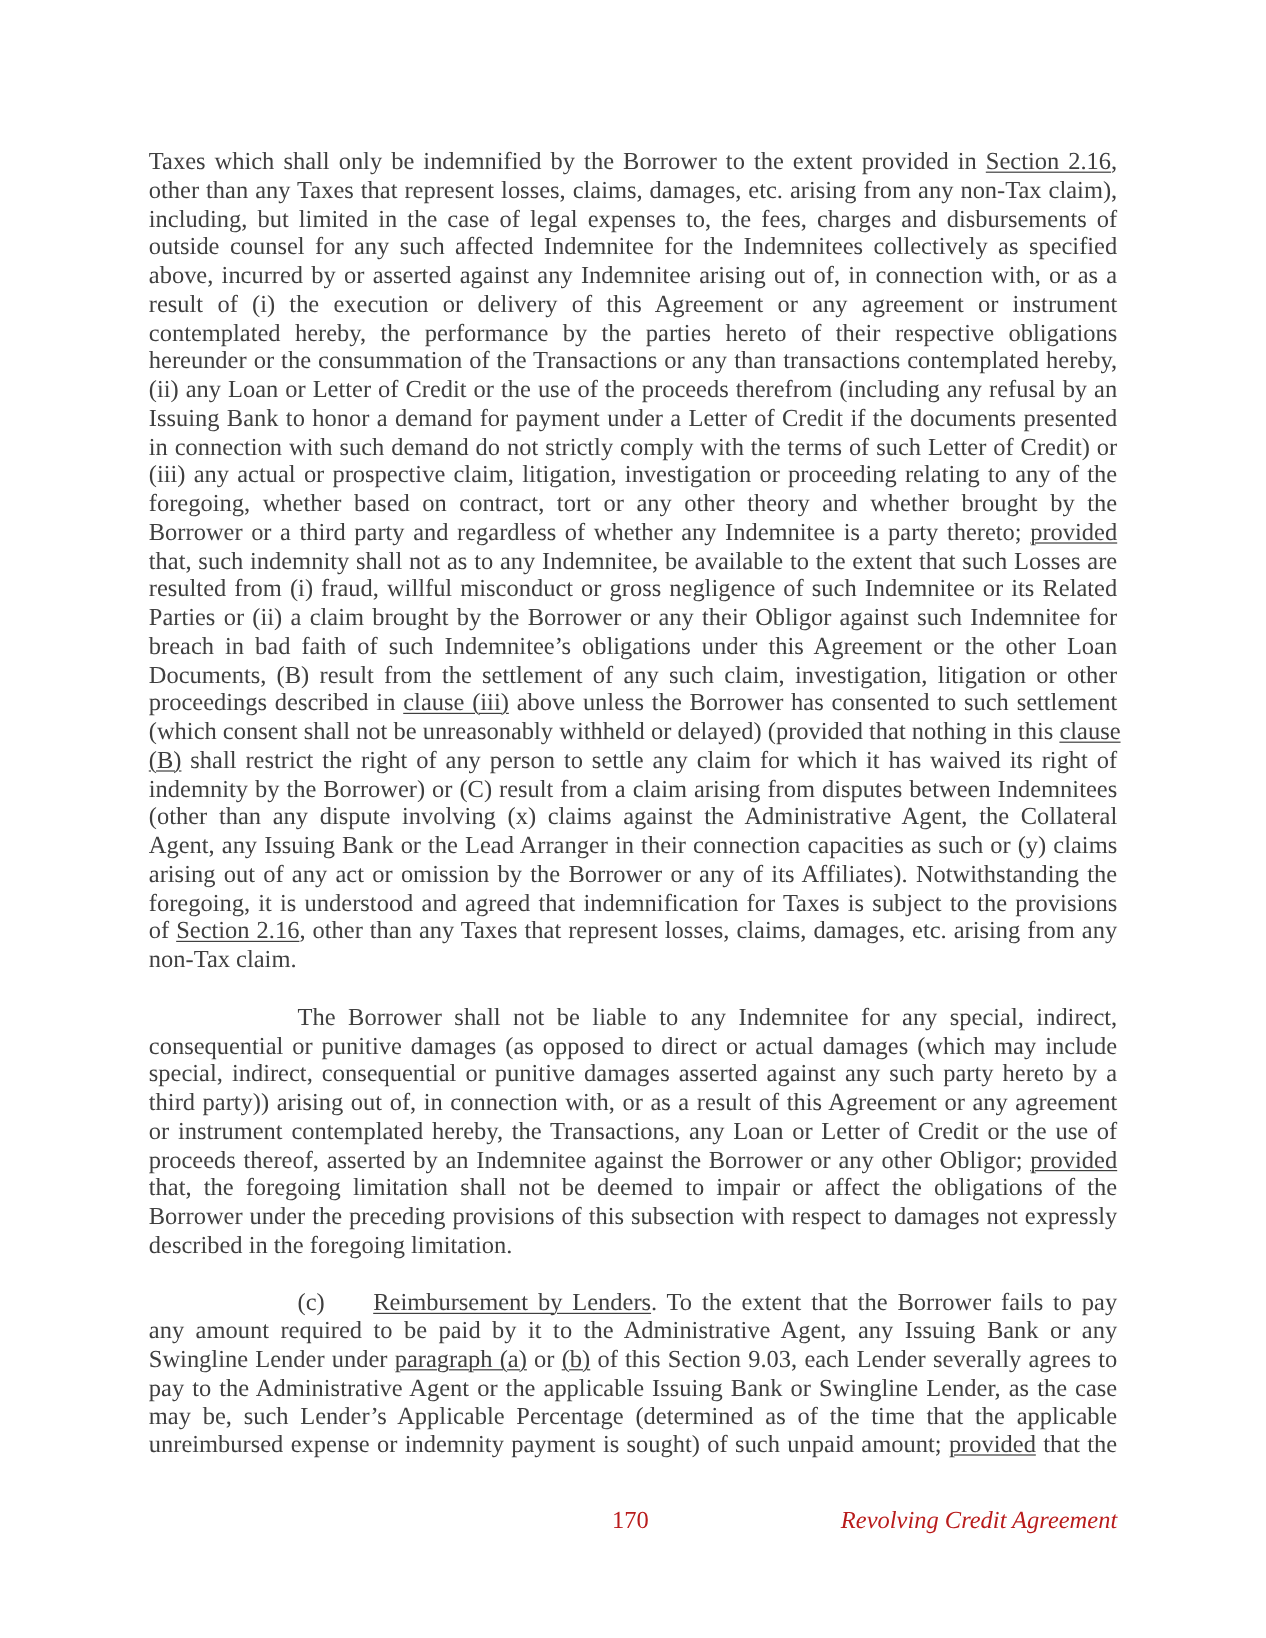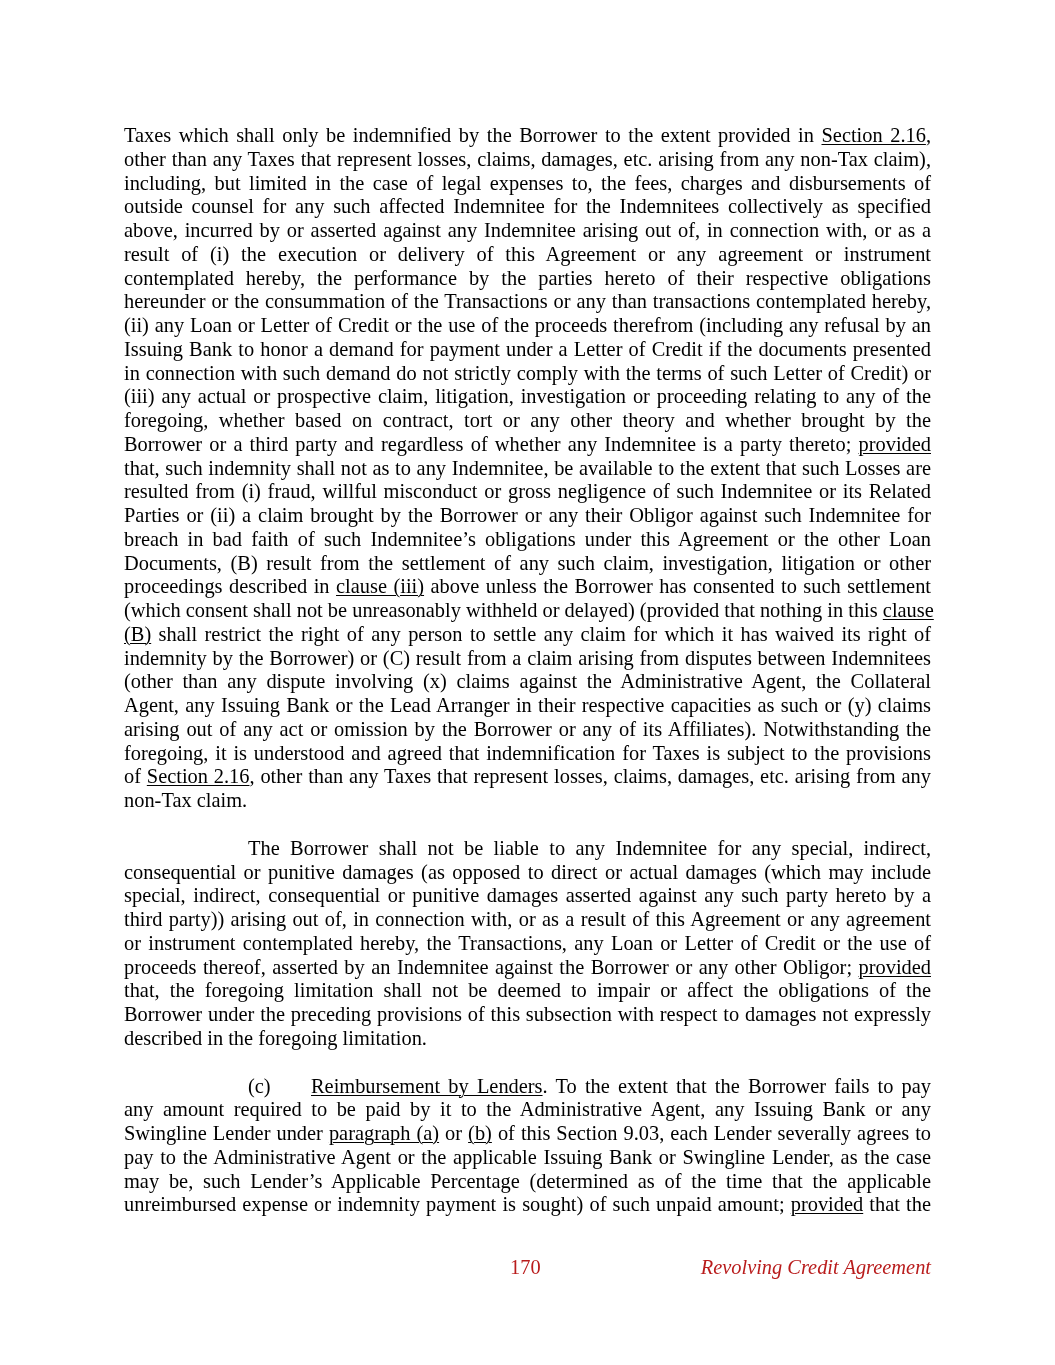--- a/index.html
+++ b/index.html
@@ -1,20 +1,20 @@
 <!DOCTYPE html>
 <html><head>
   <meta charset="utf-8">
   <style>
     html, body { margin: 0; padding: 0; background: #ffffff; }
     body { width: 1055px; height: 1365px; position: relative; overflow: hidden; }
     .page {
       position: absolute; left: 124px; top: 124px; width: 807px;
       font-family: "Liberation Serif", serif;
-      font-size: 20.4px; color: #000000;
+      font-size: 20.4px; color: #404040;
     }
     .para { margin: 0; }
     .line {
       display: block; height: 23.75px; line-height: 23.75px;
       white-space: nowrap; text-align: justify; text-align-last: justify;
       overflow: visible;
     }
     .line.last { text-align-last: left; }
     .gap { height: 24px; }
     .u { text-decoration: underline; text-underline-offset: 2px; text-decoration-thickness: 1px; }
@@ -50,21 +50,21 @@
         <span class="line"><span>that, such indemnity shall not as to any Indemnitee, be available to the extent that such Losses are</span></span>
         <span class="line"><span>resulted from (i) fraud, willful misconduct or gross negligence of such Indemnitee or its Related</span></span>
         <span class="line"><span>Parties or (ii) a claim brought by the Borrower or any their Obligor against such Indemnitee for</span></span>
         <span class="line"><span>breach in bad faith of such Indemnitee’s obligations under this Agreement or the other Loan</span></span>
         <span class="line"><span>Documents, (B) result from the settlement of any such claim, investigation, litigation or other</span></span>
         <span class="line"><span>proceedings described in </span><span class="u">clause (iii)</span><span> above unless the Borrower has consented to such settlement</span></span>
         <span class="line"><span>(which consent shall not be unreasonably withheld or delayed) (provided that nothing in this </span><span class="u">clause</span></span>
         <span class="line"><span class="u">(B)</span><span> shall restrict the right of any person to settle any claim for which it has waived its right of</span></span>
         <span class="line"><span>indemnity by the Borrower) or (C) result from a claim arising from disputes between Indemnitees</span></span>
         <span class="line"><span>(other than any dispute involving (x) claims against the Administrative Agent, the Collateral</span></span>
-        <span class="line"><span>Agent, any Issuing Bank or the Lead Arranger in their respective capacities as such or (y) claims</span></span>
+        <span class="line"><span>Agent, any Issuing Bank or the Lead Arranger in their connection capacities as such or (y) claims</span></span>
         <span class="line"><span>arising out of any act or omission by the Borrower or any of its Affiliates).  Notwithstanding the</span></span>
         <span class="line"><span>foregoing, it is understood and agreed that indemnification for Taxes is subject to the provisions</span></span>
         <span class="line"><span>of </span><span class="u">Section 2.16</span><span>, other than any Taxes that represent losses, claims, damages, etc.  arising from any</span></span>
         <span class="line last"><span>non-Tax claim.</span></span>
       </div>
       <div class="gap"></div>
       <div class="para">
         <span class="line"><span class="indent"></span><span>The Borrower shall not be liable to any Indemnitee for any special, indirect,</span></span>
         <span class="line"><span>consequential or punitive damages (as opposed to direct or actual damages (which may include</span></span>
         <span class="line"><span>special, indirect, consequential or punitive damages asserted against any such party hereto by a</span></span>

